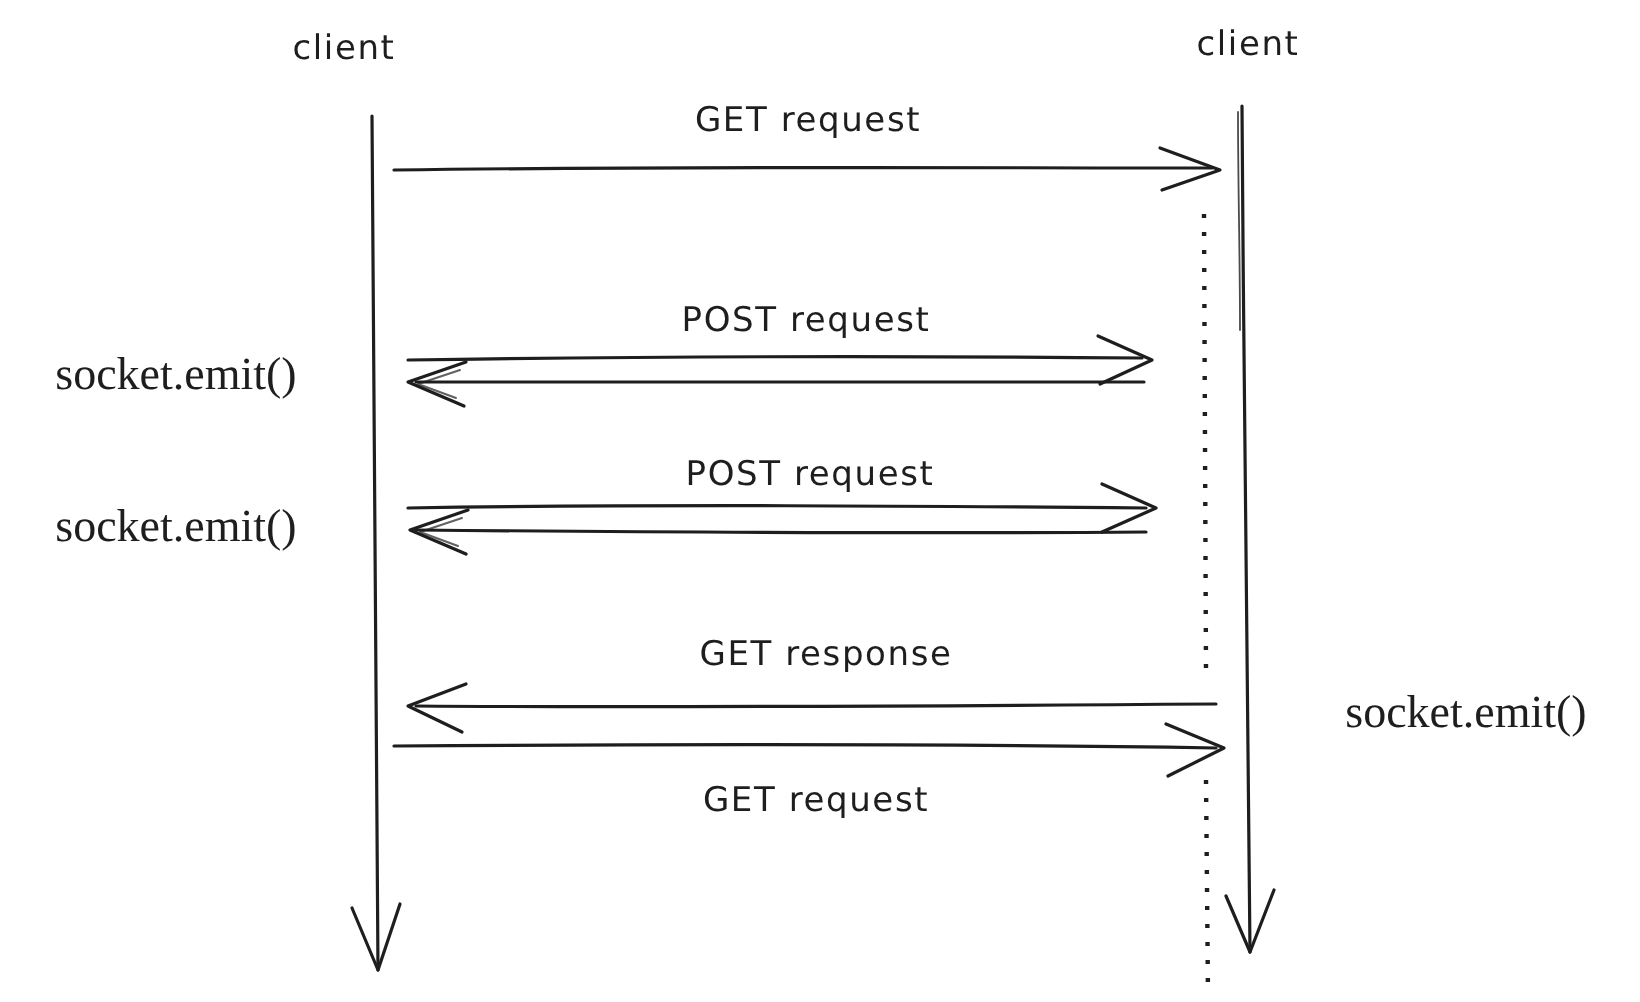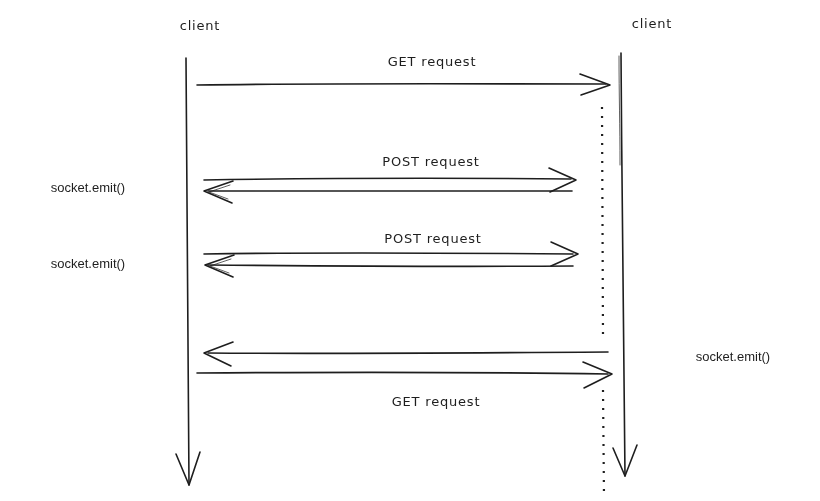--- a/index.html
+++ b/index.html
@@ -22,27 +22,26 @@
   }
   .lbl {
     position: absolute;
     transform: translate(-50%, -50%);
     color: #1e1e1e;
     white-space: nowrap;
     line-height: 1;
   }
   .hand {
     font-family: "DejaVu Sans", sans-serif;
-    font-size: 13px;
+    font-size: 17px;
     letter-spacing: 0.8px;
-    margin-left: 28px;
   }
   .mono {
-    font-family: Liberation Sans, sans-serif;
-    font-size: 13px;
+    font-family: Liberation Serif, serif;
+    font-size: 23px;
     letter-spacing: 0px;
   }
 </style>
 </head>
 <body>
 
 <div class="canvas">
 
   <svg class="strokes" width="820" height="501" viewBox="0 0 820 501" fill="none" stroke="#1e1e1e" stroke-width="1.6" stroke-linecap="round" stroke-linejoin="round">
 
@@ -97,19 +96,20 @@
       <path d="M583 362 L612 374 L584 388"></path>
     </g>
   </svg>
 
   <div class="lbl hand" style="left:172px; top:25px;">client</div>
   <div class="lbl hand" style="left:624px; top:23px;">client</div>
 
   <div class="lbl hand" style="left:404px; top:61px;">GET request</div>
   <div class="lbl hand" style="left:403px; top:161px;">POST request</div>
   <div class="lbl hand" style="left:405px; top:238px;">POST request</div>
+  <div class="lbl hand" style="left:413px; top:328px;">GET response</div>
   <div class="lbl hand" style="left:408px; top:401px;">GET request</div>
 
   <div class="lbl mono" style="left:88px; top:187px;">socket.emit()</div>
   <div class="lbl mono" style="left:88px; top:263px;">socket.emit()</div>
   <div class="lbl mono" style="left:733px; top:356px;">socket.emit()</div>
 
 </div>
 
 </body></html>

